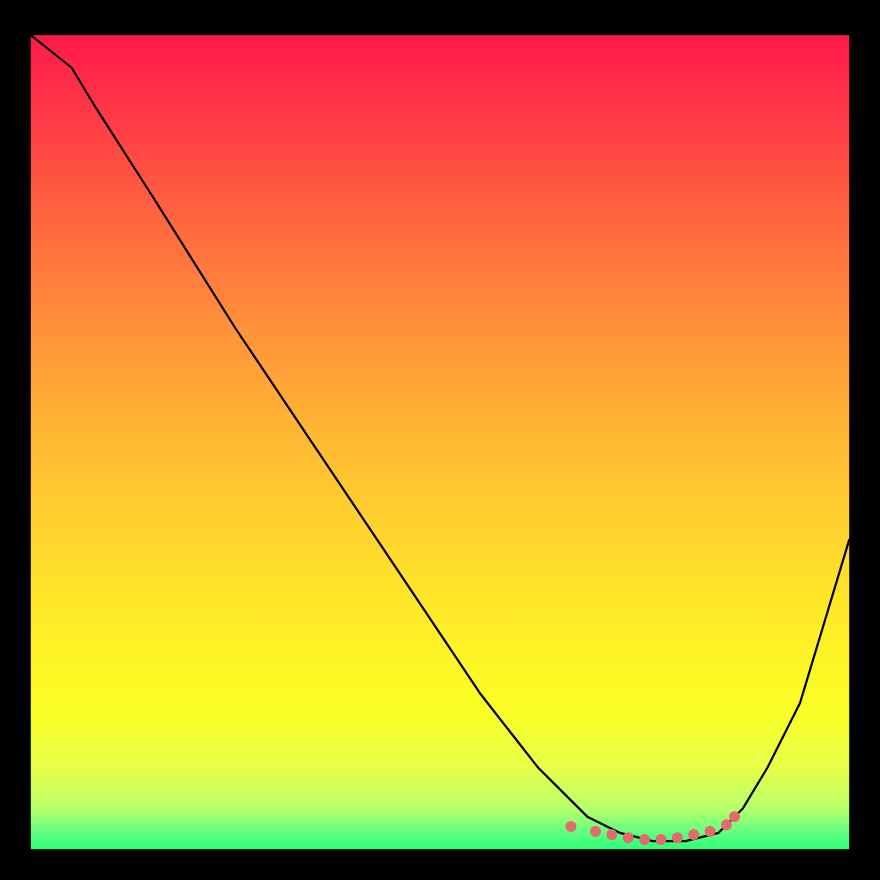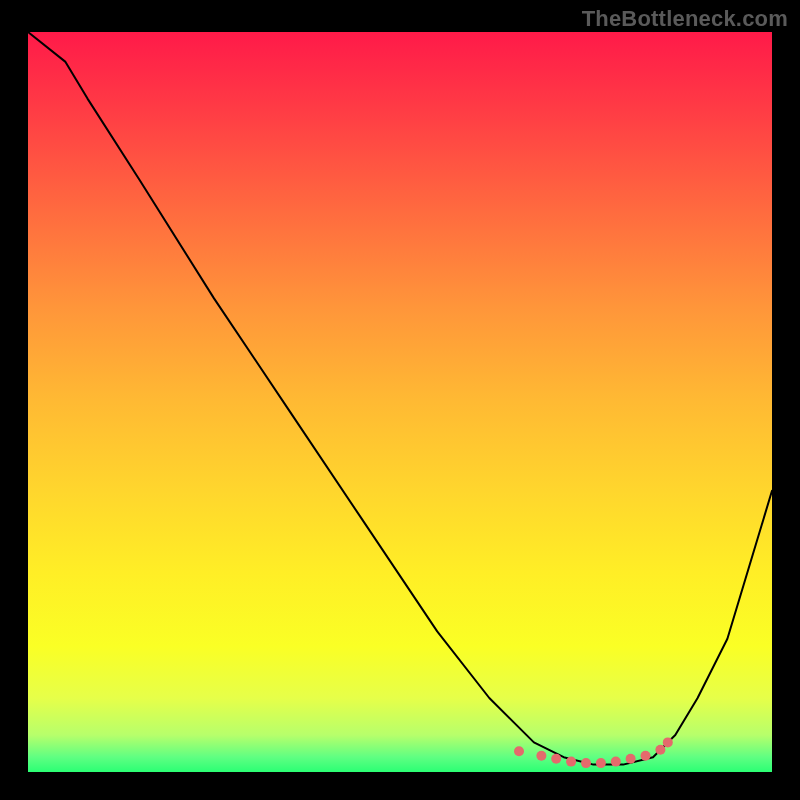--- a/index.html
+++ b/index.html
@@ -68,21 +68,20 @@
     stroke-linejoin: round;
   }
   .trough-dots circle {
     fill: #e46a6c;
   }
 </style>
 </head>
 <body>
 
 <div class="container">
-  <div class="watermark">TheBottleneck.com</div>
 
   <div class="plot-area">
     <div class="gradient-bg"></div>
 
     <svg class="curve" viewBox="0 0 744 740" preserveAspectRatio="none">
       <path class="curve-line" d="M0.0 0.0 L37.2 29.6 L59.5 66.6 L111.6 148.0 L186.0 266.4 L260.4 377.4 L334.8 488.4 L409.2 599.4 L461.3 666.0 L505.9 710.4 L535.7 725.2 L565.4 732.6 L595.2 732.6 L625.0 725.2 L647.3 703.0 L669.6 666.0 L699.4 606.8 L721.7 532.8 L744.0 458.8"></path>
       <g class="trough-dots">
           <circle cx="491.0" cy="719.3" r="5"></circle>
           <circle cx="513.4" cy="723.7" r="5"></circle>
           <circle cx="528.2" cy="726.7" r="5"></circle>

